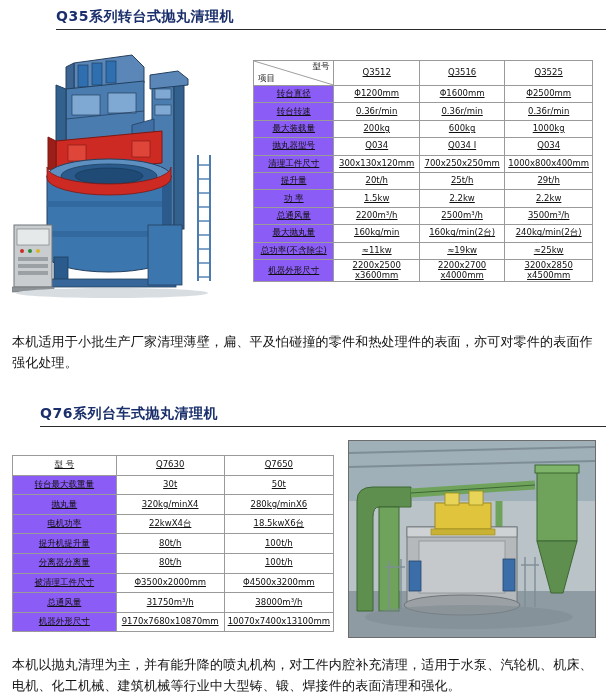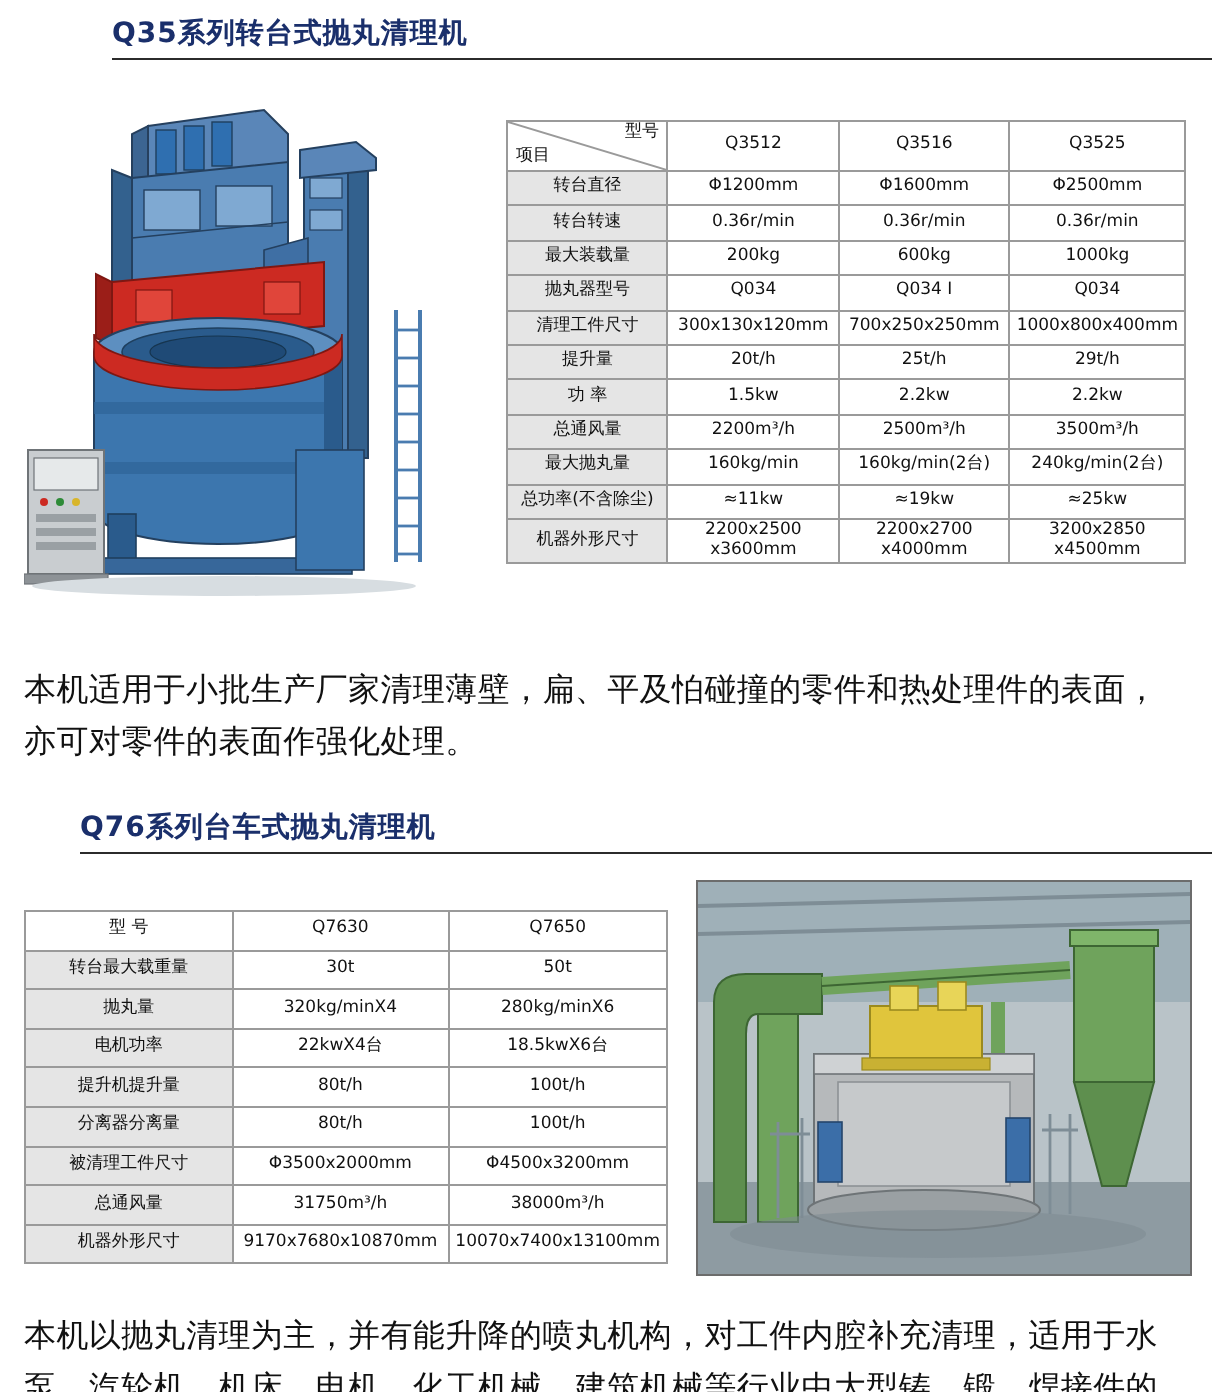--- a/index.html
+++ b/index.html
@@ -25,31 +25,31 @@
     border-bottom:1px solid #2b2b2b;
     margin-top:3px;
   }
   #sec1-title{position:absolute;left:12px;top:8px;width:580px;margin-left:44px;}
   #sec2-title{position:absolute;left:12px;top:405px;width:580px;margin-left:28px;}
 
   
   .illus1{position:absolute;left:12px;top:45px;width:232px;height:265px;}
 
   
-  table{border-collapse:collapse;}
+  table{border-collapse:collapse;text-decoration:underline;}
   .tbl{font-size:8.5px;color:#111;}
   .tbl td,.tbl th{
     border:1px solid #9a9a9a;
     text-align:center;
     padding:1px 2px;
     font-weight:normal;
     white-space:nowrap;
     line-height:1.15;
   }
-  .tbl .lbl{background:#e5e5e5;}
+  .tbl .lbl{background:#8b5cf6;}
   #table1{position:absolute;left:253px;top:60px;width:340px;}
   #table1 td{height:14.4px;}
   #table1 .col0{width:86px;}
   #table1 .colx{width:84px;}
   .diag-cell{
     position:relative;
     height:24px !important;
     padding:0 !important;
   }
   .diag-cell .d-line{
@@ -59,21 +59,21 @@
   .diag-cell .d-b{position:absolute;left:4px;bottom:1px;}
 
   #table2{position:absolute;left:12px;top:455px;width:322px;}
   #table2 td{height:16.6px;}
   #table2 .col0{width:112px;}
   #table2 .colx{width:105px;}
 
   
   .para{
     position:absolute;
-    font-size:16px;
+    font-size:13px;
     color:#111;
     line-height:1.6;
     letter-spacing:0.2px;
   }
   #para1{left:12px;top:332px;width:582px;}
   #para2{left:12px;top:655px;width:582px;}
 
   
   #photo{
     position:absolute;left:348px;top:440px;width:246px;height:196px;

